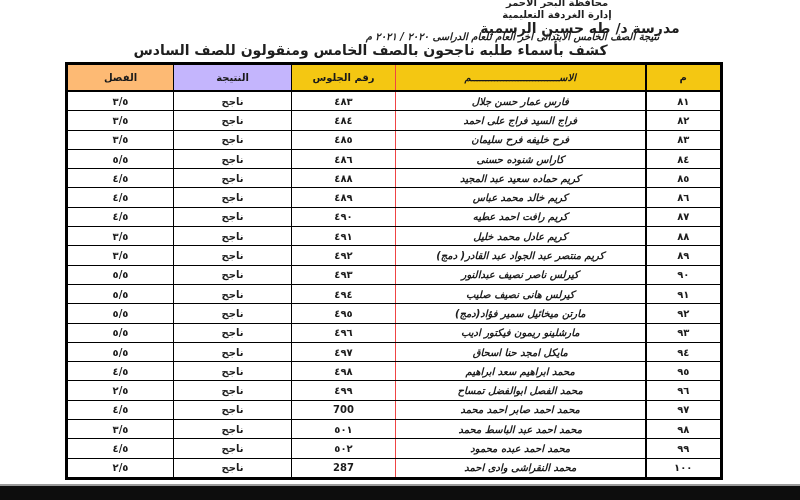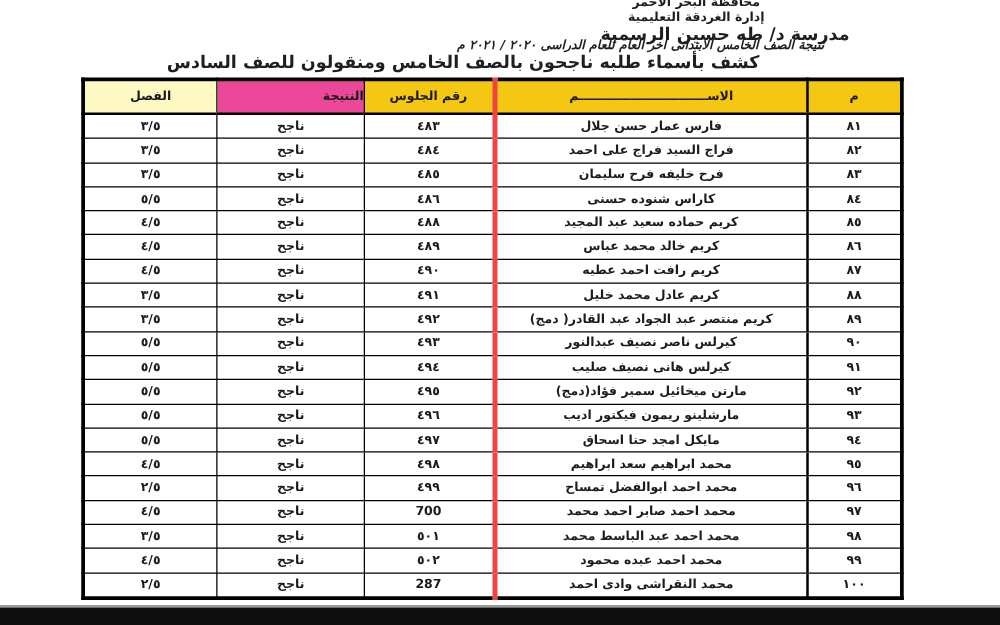--- a/index.html
+++ b/index.html
@@ -32,21 +32,21 @@
     border:1px solid #000;border-bottom:2px solid #000;
     height:25px;padding:0;font-size:10px;font-weight:bold;
     text-align:center;vertical-align:middle;
   }
   td{
     border:1px solid #000;height:18.3px;padding:0;
     font-size:10px;font-weight:bold;text-align:center;
     vertical-align:middle;color:#1c1c1c;white-space:nowrap;
     overflow:hidden;
   }
-  th.c-name,td.c-name{border-left:4px solid #ef4444;border-right:2px solid #000;}
+  th.c-name,td.c-name{border-left:1px solid #ef4444;border-right:2px solid #000;font-style:italic;}
   .bottom-bar{
     position:absolute;left:0;top:486px;width:800px;height:14px;
   }
   .bottom-bar-edge{
     position:absolute;left:0;top:484px;width:800px;height:2px;
     background:#9a9a9a;
   }
 </style>
 </head>
 <body>
@@ -63,22 +63,22 @@
       <col class="w-name">
       <col class="w-seat">
       <col class="w-result">
       <col class="w-cls">
   </colgroup>
   <thead>
     <tr>
       <th class="c-no" style="background: rgb(244, 199, 18);">م</th>
       <th class="c-name" style="background: rgb(244, 199, 18);">الاســــــــــــــــــــــــــــــم</th>
       <th class="c-seat" style="background: rgb(244, 199, 18);">رقم الجلوس</th>
-      <th class="c-result" style="background: #ec4899; text-align: right;">النتيجة</th>
-      <th class="c-cls" style="background: #fef9c3;">الفصل</th>
+      <th class="c-result" style="background: #c4b5fd;">النتيجة</th>
+      <th class="c-cls" style="background: #fdba74;">الفصل</th>
     </tr>
   </thead>
   <tbody>
       <tr>
         <td class="c-no">٨١</td>
         <td class="c-name">فارس عمار حسن جلال</td>
         <td class="c-seat">٤٨٣</td>
         <td class="c-result">ناجح</td>
         <td class="c-cls">٣/٥</td>
       </tr>
@@ -175,21 +175,21 @@
       </tr>
       <tr>
         <td class="c-no">٩٥</td>
         <td class="c-name">محمد ابراهيم سعد ابراهيم</td>
         <td class="c-seat">٤٩٨</td>
         <td class="c-result">ناجح</td>
         <td class="c-cls">٤/٥</td>
       </tr>
       <tr>
         <td class="c-no">٩٦</td>
-        <td class="c-name">محمد احمد ابوالفضل تمساح</td>
+        <td class="c-name">محمد الفصل ابوالفضل تمساح</td>
         <td class="c-seat">٤٩٩</td>
         <td class="c-result">ناجح</td>
         <td class="c-cls">٢/٥</td>
       </tr>
       <tr>
         <td class="c-no">٩٧</td>
         <td class="c-name">محمد احمد صابر احمد محمد</td>
         <td class="c-seat">700</td>
         <td class="c-result">ناجح</td>
         <td class="c-cls">٤/٥</td>

